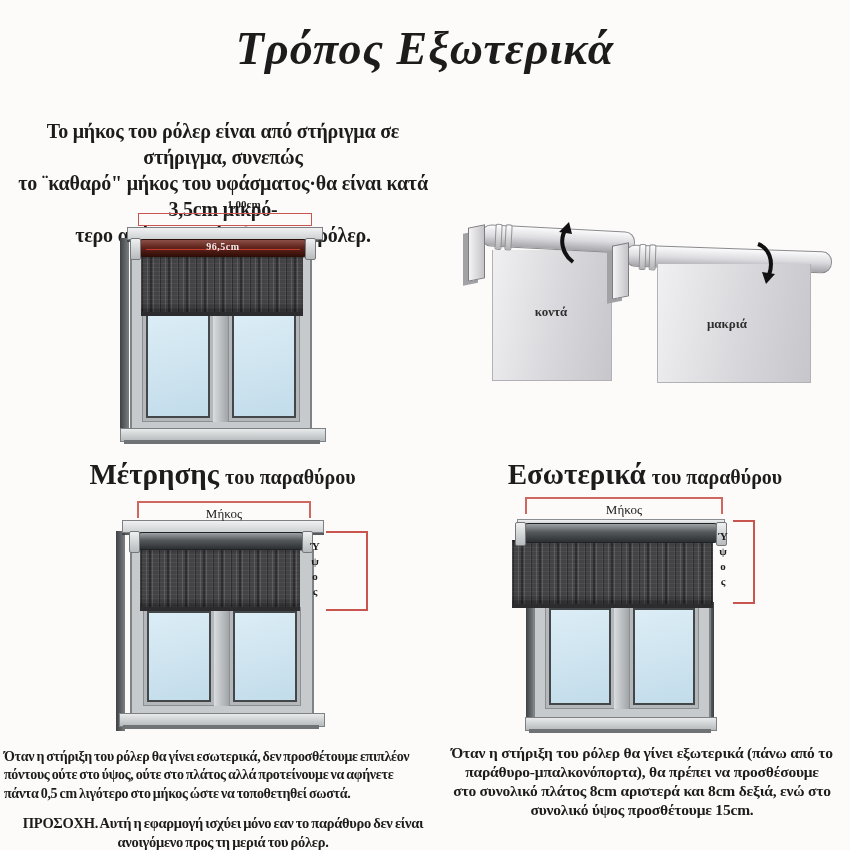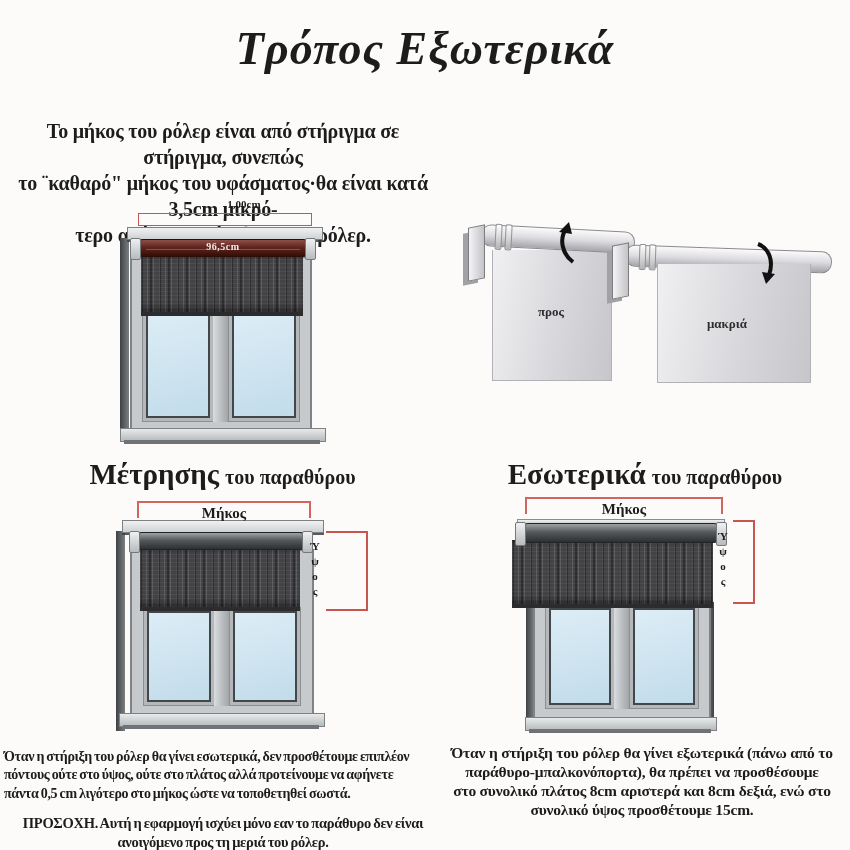--- a/index.html
+++ b/index.html
@@ -26,21 +26,21 @@
   .note-right{position:absolute;left:436px;top:744px;width:412px;text-align:center;
               font-size:15.5px;font-weight:600;line-height:1.22;letter-spacing:-0.2px;}
 
   
   .winfig{position:absolute;}
   .winfig div,.winfig span{position:absolute;}
   .m-label{text-align:center;font-size:11px;font-weight:bold;}
   .red-box-bracket{border:1.5px solid #c9564e;z-index:6;}
   .line-bracket-h{border-top:2px solid #cf675e;border-left:2px solid #cf675e;border-right:2px solid #cf675e;
                   text-align:center;z-index:6;}
-  .line-bracket-h span{position:relative;top:1px;font-size:15px;font-weight:bold;}
+  .line-bracket-h span{position:relative;top:1px;font-size:13px;font-weight:normal;}
   .yps-bracket{border-top:2px solid #c9564e;border-right:2px solid #c9564e;border-bottom:2px solid #c9564e;z-index:6;}
   .yps-label{writing-mode:vertical-rl;text-orientation:upright;font-size:11px;font-weight:bold;
              letter-spacing:3px;z-index:6;}
   .lintel{background:linear-gradient(#f0f1f2,#ced1d3);border:1px solid #7d8183;
           box-shadow:0 2px 0 rgba(58,62,64,.85);z-index:2;}
   .wall-shadow{background:linear-gradient(90deg,#3e4244,#7b7f81);z-index:0;}
   .frame{background:#c6cacc;border:2px solid #7f8385;z-index:1;}
   .pane{background:#b4b8ba;border:1px solid #8b8f91;}
   .pane::before{content:"";position:absolute;inset:3px;border:2px solid #43474a;
                 background:linear-gradient(165deg,#dcedf6,#c2dcea);}
@@ -117,21 +117,21 @@
 
   <div class="rollfig" style="left:460px;top:212px;width:390px;height:176px">
 
     <div class="mount" style="left:8px;top:14px"></div>
     <div class="hang back" style="left:32px;top:38px;width:118px;height:130px"></div>
     <div class="tube" style="left:21px;top:16px;width:152px;transform:rotate(3deg)"></div>
     <svg class="arrow" style="left:95px;top:10px" width="26" height="42" viewBox="0 0 26 42">
       <path d="M18,40 C7,32 4,17 11,7" fill="none" stroke="#111" stroke-width="4"></path>
       <polygon points="4,10 14,0 17,12" fill="#111"></polygon>
     </svg>
-    <span class="hang-label" style="left:46px;top:92px">προς</span>
+    <span class="hang-label" style="left:46px;top:92px">κοντά</span>
 
     <div class="mount" style="left:152px;top:32px"></div>
     <div class="tube" style="left:165px;top:36px;width:205px;transform:rotate(2deg)"></div>
     <div class="hang front" style="left:197px;top:52px;width:152px;height:118px"></div>
     <svg class="arrow" style="left:290px;top:30px" width="26" height="42" viewBox="0 0 26 42">
       <path d="M8,2 C19,6 24,19 19,33" fill="none" stroke="#111" stroke-width="4"></path>
       <polygon points="12,30 25,32 16,42" fill="#111"></polygon>
     </svg>
     <span class="hang-label" style="left:222px;top:104px">μακριά</span>
   </div>

